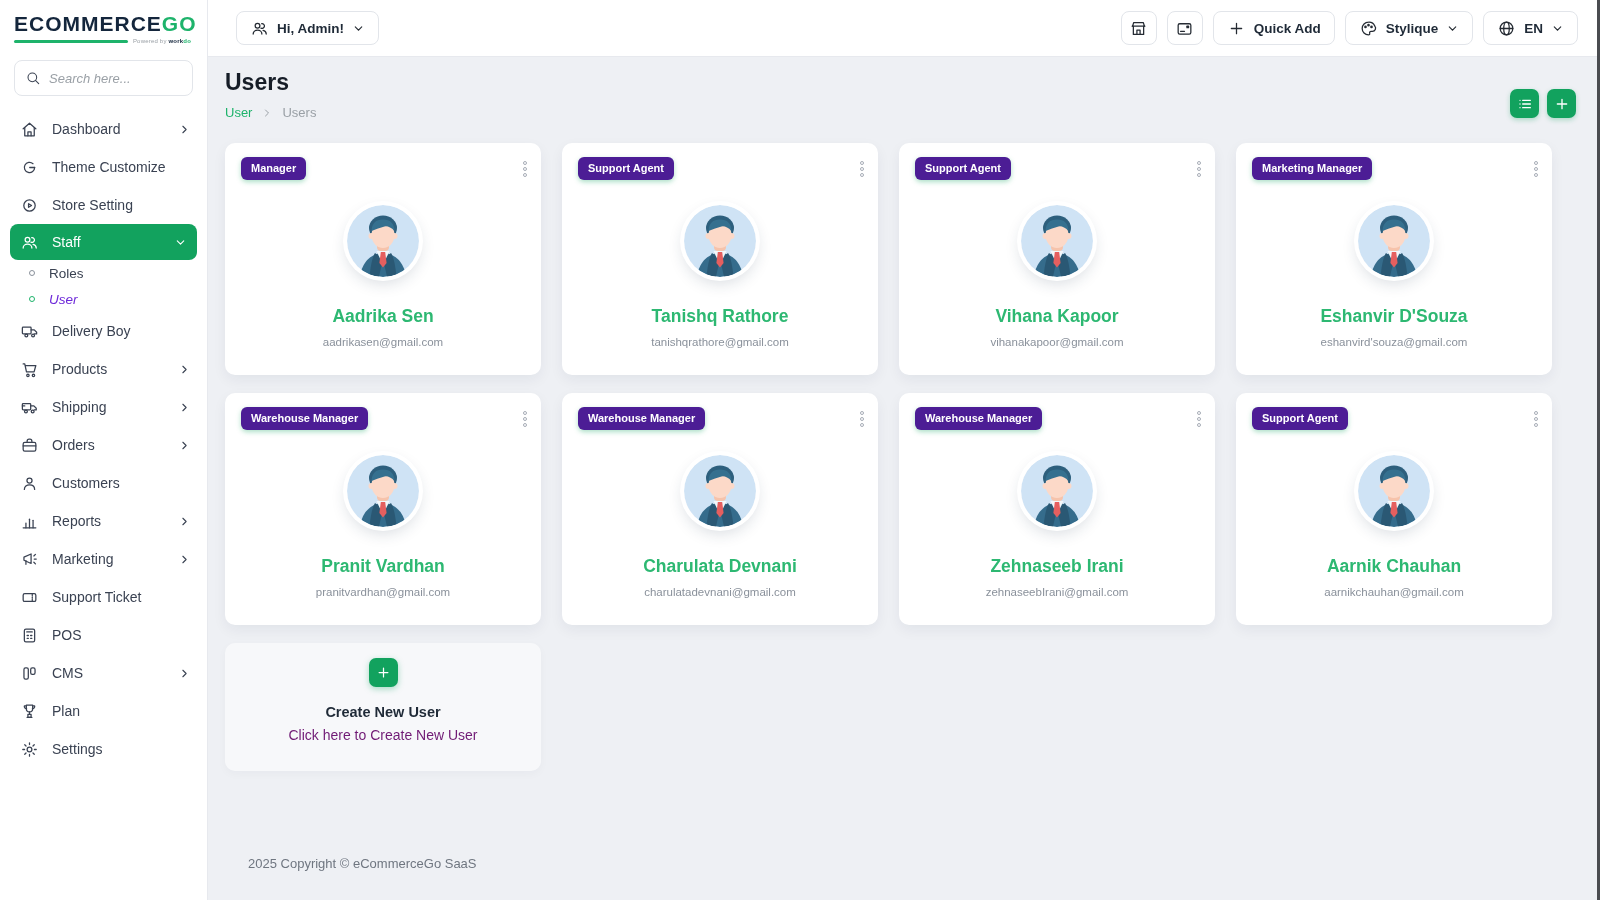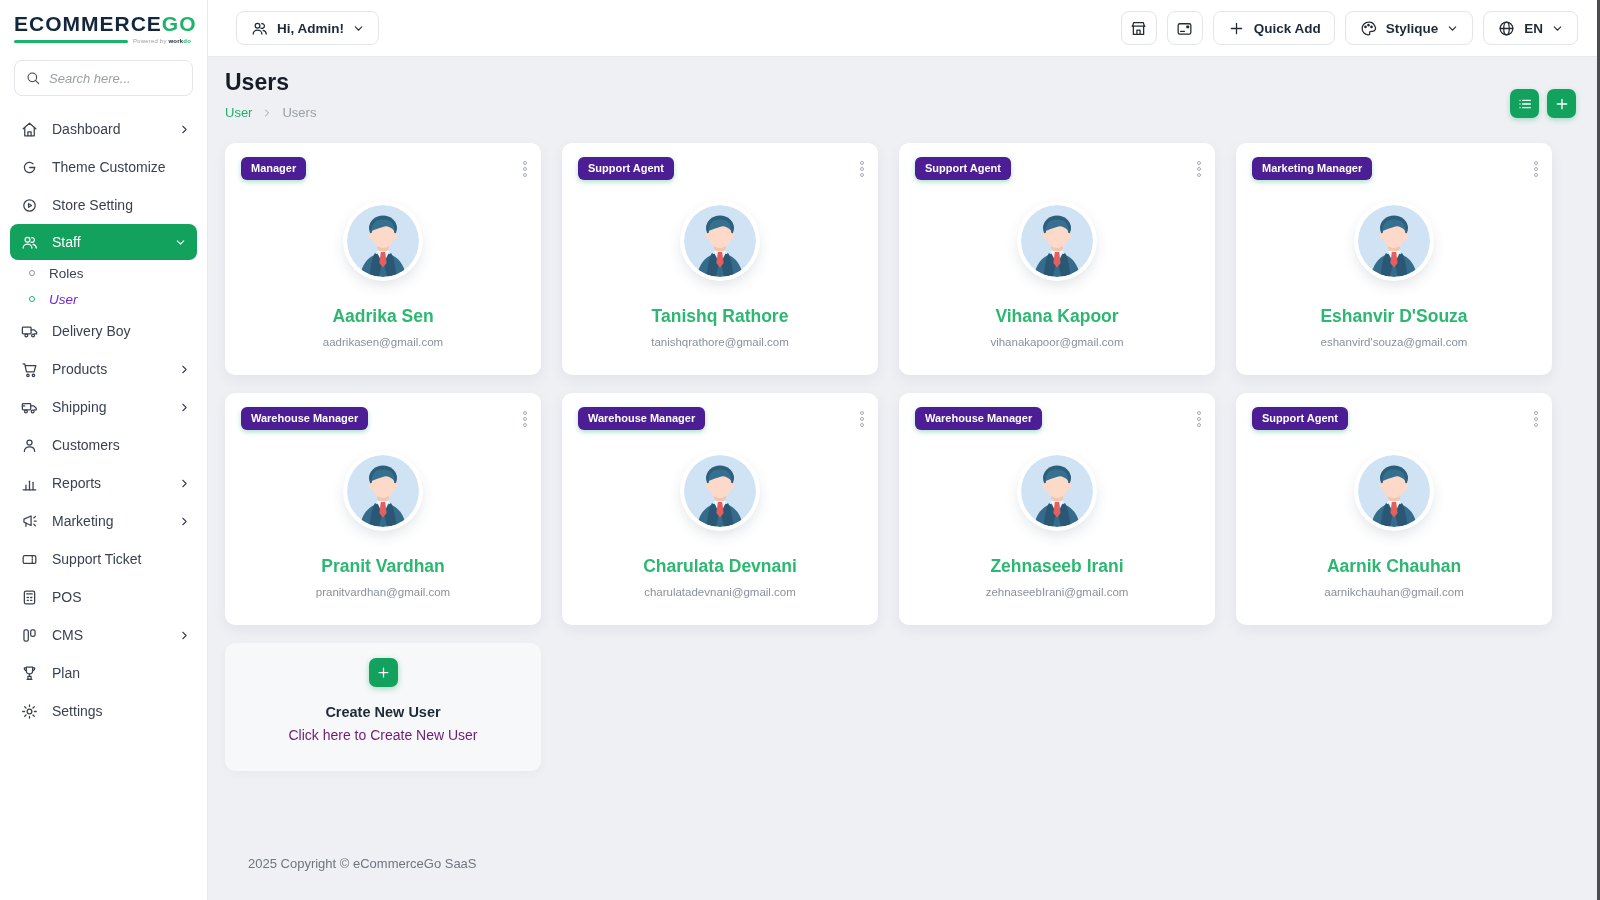--- a/index.html
+++ b/index.html
@@ -204,20 +204,31 @@
           <circle cx="16" cy="17" r="1.8"></circle>
           <path d="M3 10h3"></path>
         </svg>
       <span>Shipping</span>
       <svg class="chev" viewBox="0 0 24 24">
           <path d="M9 6l6 6-6 6"></path>
         </svg>
     </div>
     <div class="nav-item">
       <svg class="ic" viewBox="0 0 24 24">
+          <rect x="4" y="8" width="16" height="11" rx="2"></rect>
+          <path d="M9 8V6.5A2.5 2.5 0 0 1 11.5 4h1A2.5 2.5 0 0 1 15 6.5V8"></path>
+          <path d="M4 12.5h16"></path>
+        </svg>
+      <span>Orders</span>
+      <svg class="chev" viewBox="0 0 24 24">
+          <path d="M9 6l6 6-6 6"></path>
+        </svg>
+    </div>
+    <div class="nav-item">
+      <svg class="ic" viewBox="0 0 24 24">
           <circle cx="12" cy="8.3" r="3.2"></circle>
           <path d="M5.5 19.5c0-3.6 2.9-5.8 6.5-5.8s6.5 2.2 6.5 5.8"></path>
         </svg>
       <span>Customers</span>
     </div>
     <div class="nav-item">
       <svg class="ic" viewBox="0 0 24 24">
           <path d="M4 20h16"></path>
           <path d="M7.5 20v-6"></path>
           <path d="M12 20V9"></path>

